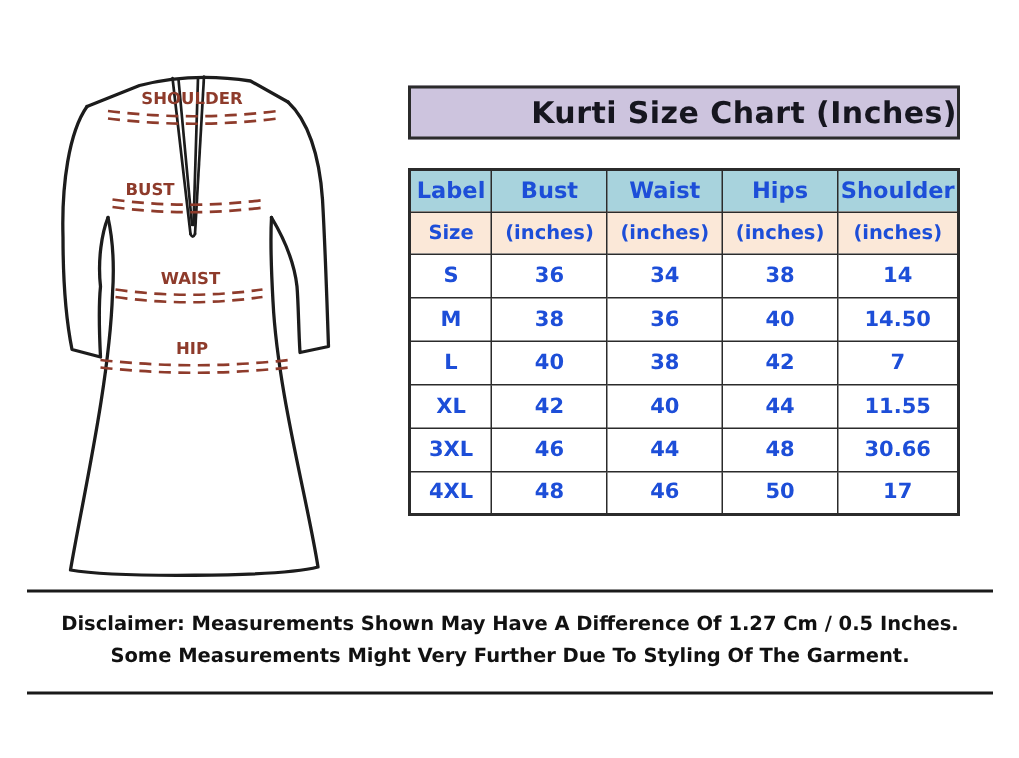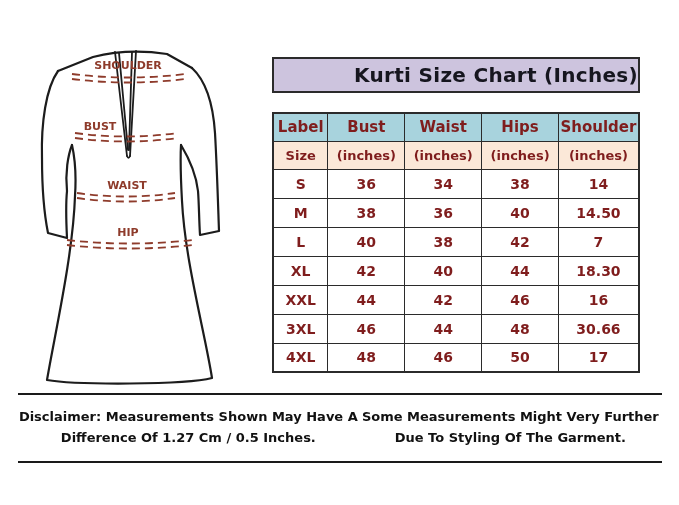--- a/index.html
+++ b/index.html
@@ -23,21 +23,21 @@
     border:2px solid #2b2b2b;
     display:flex;align-items:center;justify-content:flex-end;
     font-size:20px;font-weight:bold;color:#16161f;
     letter-spacing:0.3px;
   }
   
   .size-table{
     position:absolute;left:272px;top:112px;width:368px;
     border-collapse:collapse;table-layout:fixed;
     border:2px solid #2b2b2b;
-    color:#7f1d1d;
+    color:#1d4ed8;
   }
   .size-table td,.size-table th{
     border:1.5px solid #2b2b2b;
     text-align:center;vertical-align:middle;
     padding:0;
   }
   .size-table col.c1{width:15%;}
   .size-table col.c2{width:21%;}
   .size-table col.c3{width:21%;}
   .size-table col.c4{width:21%;}
@@ -47,21 +47,21 @@
   .units-row{height:28px;background:#fbe8d8;}
   .units-row td{font-size:13px;font-weight:bold;}
   .data-row{height:29px;background:#ffffff;}
   .data-row td{font-size:14px;font-weight:bold;}
   
   .disclaimer{
     position:absolute;left:18px;top:393px;width:644px;height:70px;
     box-sizing:border-box;
     border-top:2px solid #1a1a1a;
     border-bottom:2px solid #1a1a1a;
-    display:flex;align-items:center;justify-content:center;
+    display:flex;flex-direction:column;align-items:center;justify-content:center;
     font-size:13px;font-weight:bold;color:#111111;
     line-height:1.6;text-align:center;
   }
 </style>
 </head>
 <body>
 
 <div class="canvas">
 
   <div class="kurti-wrap">
@@ -140,28 +140,21 @@
         <td>40</td>
         <td>38</td>
         <td>42</td>
         <td>7</td>
       </tr>
       <tr class="data-row">
         <td>XL</td>
         <td>42</td>
         <td>40</td>
         <td>44</td>
-        <td>18.30</td>
-      </tr>
-      <tr class="data-row">
-        <td>XXL</td>
-        <td>44</td>
-        <td>42</td>
-        <td>46</td>
-        <td>16</td>
+        <td>11.55</td>
       </tr>
       <tr class="data-row">
         <td>3XL</td>
         <td>46</td>
         <td>44</td>
         <td>48</td>
         <td>30.66</td>
       </tr>
       <tr class="data-row">
         <td>4XL</td>

